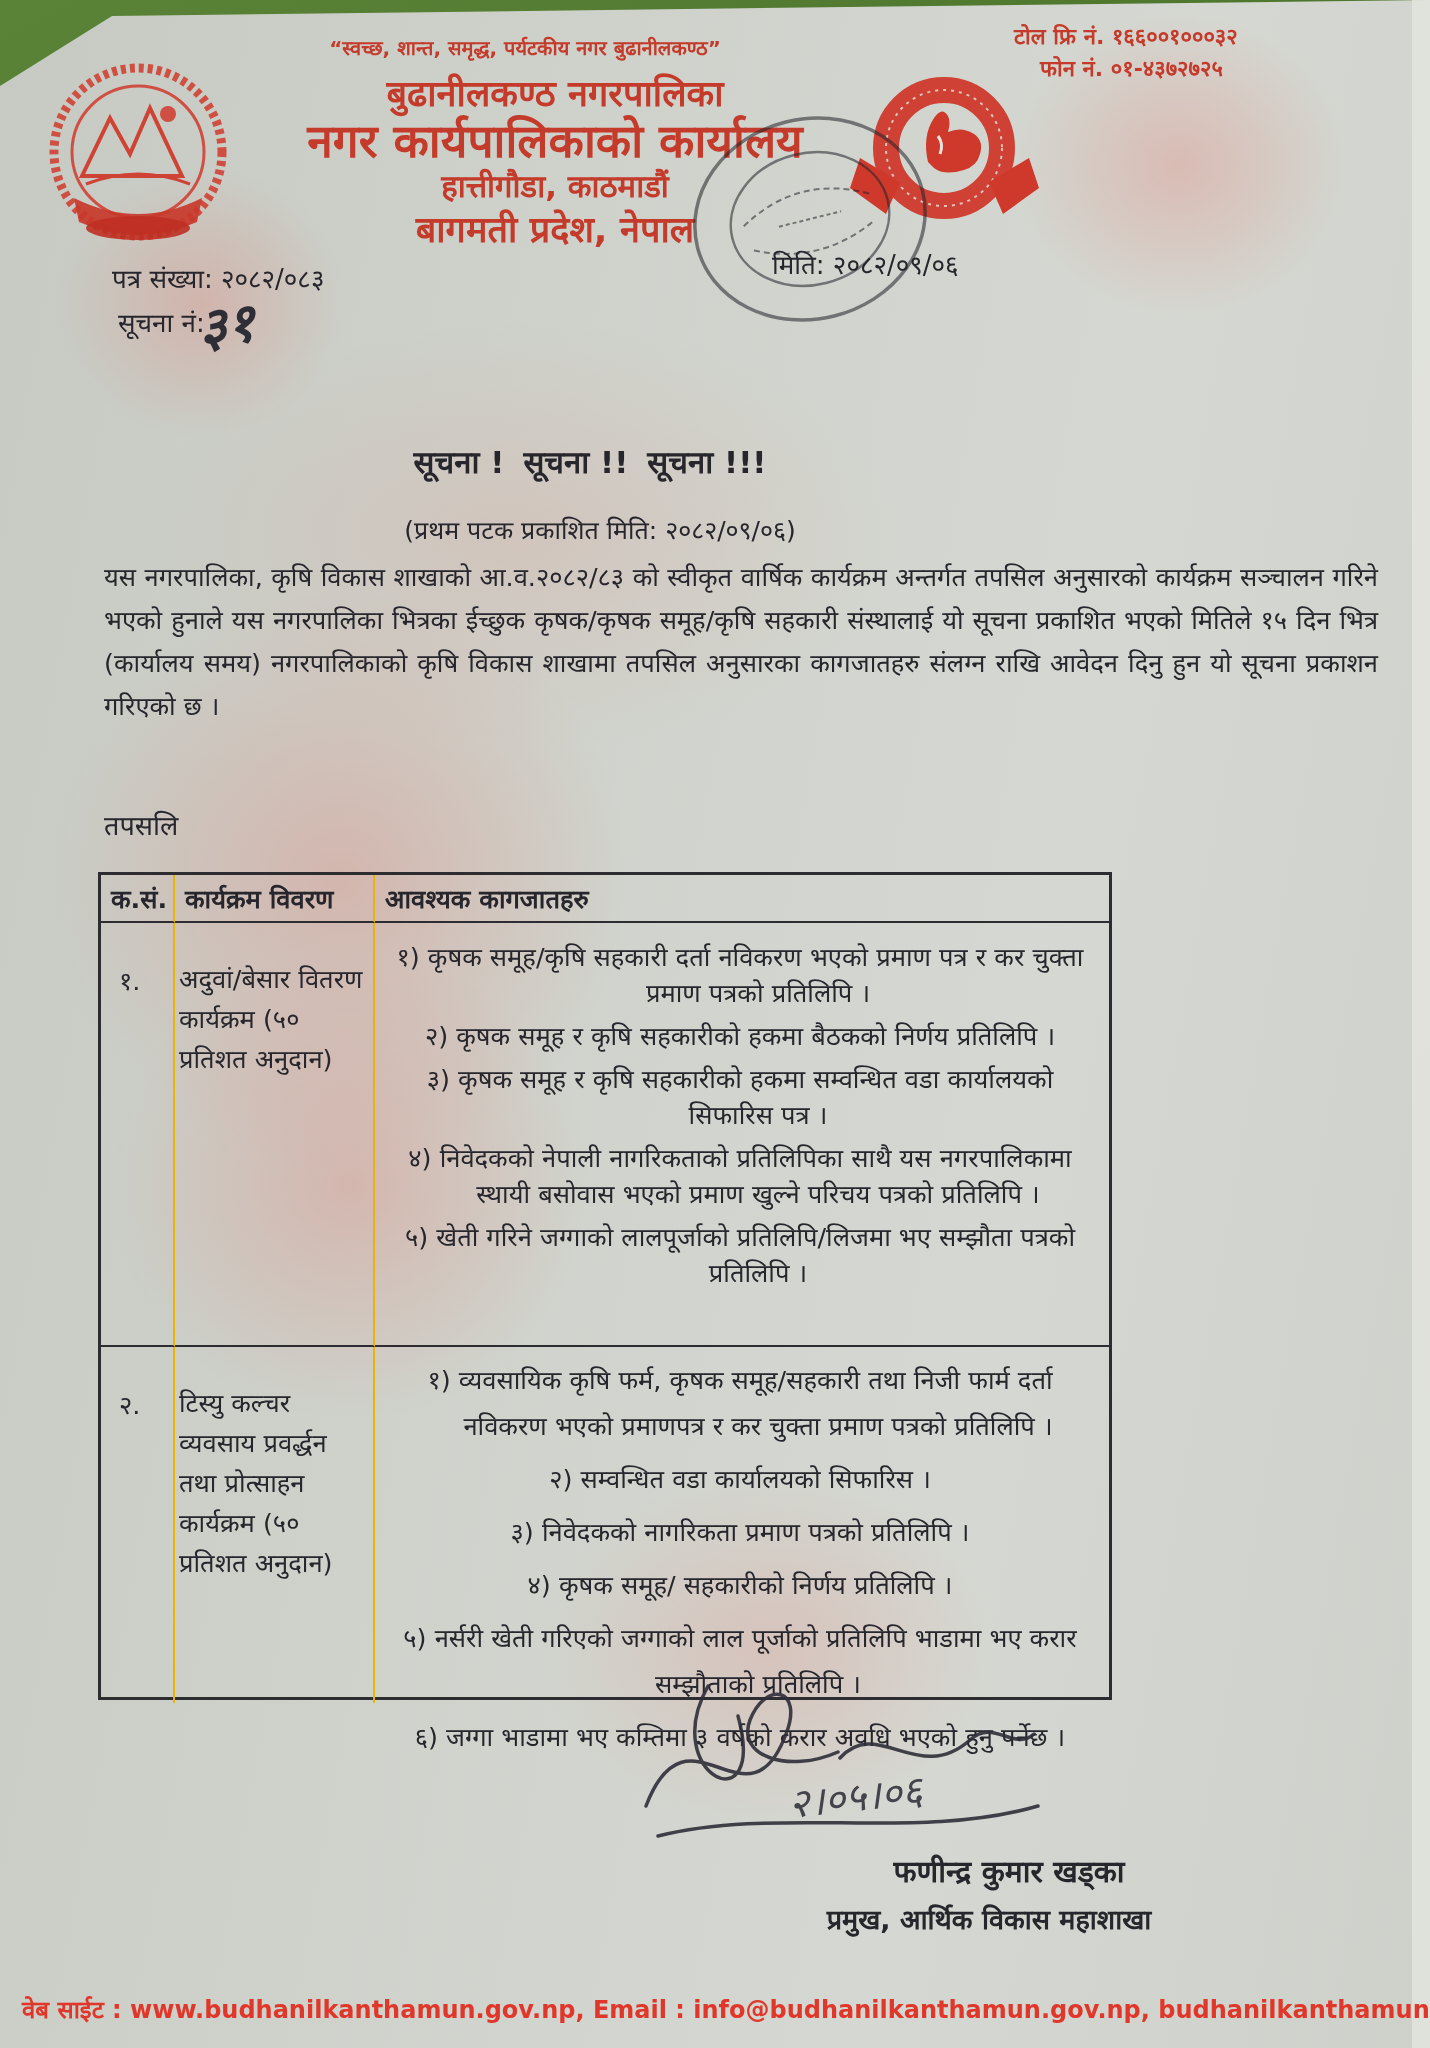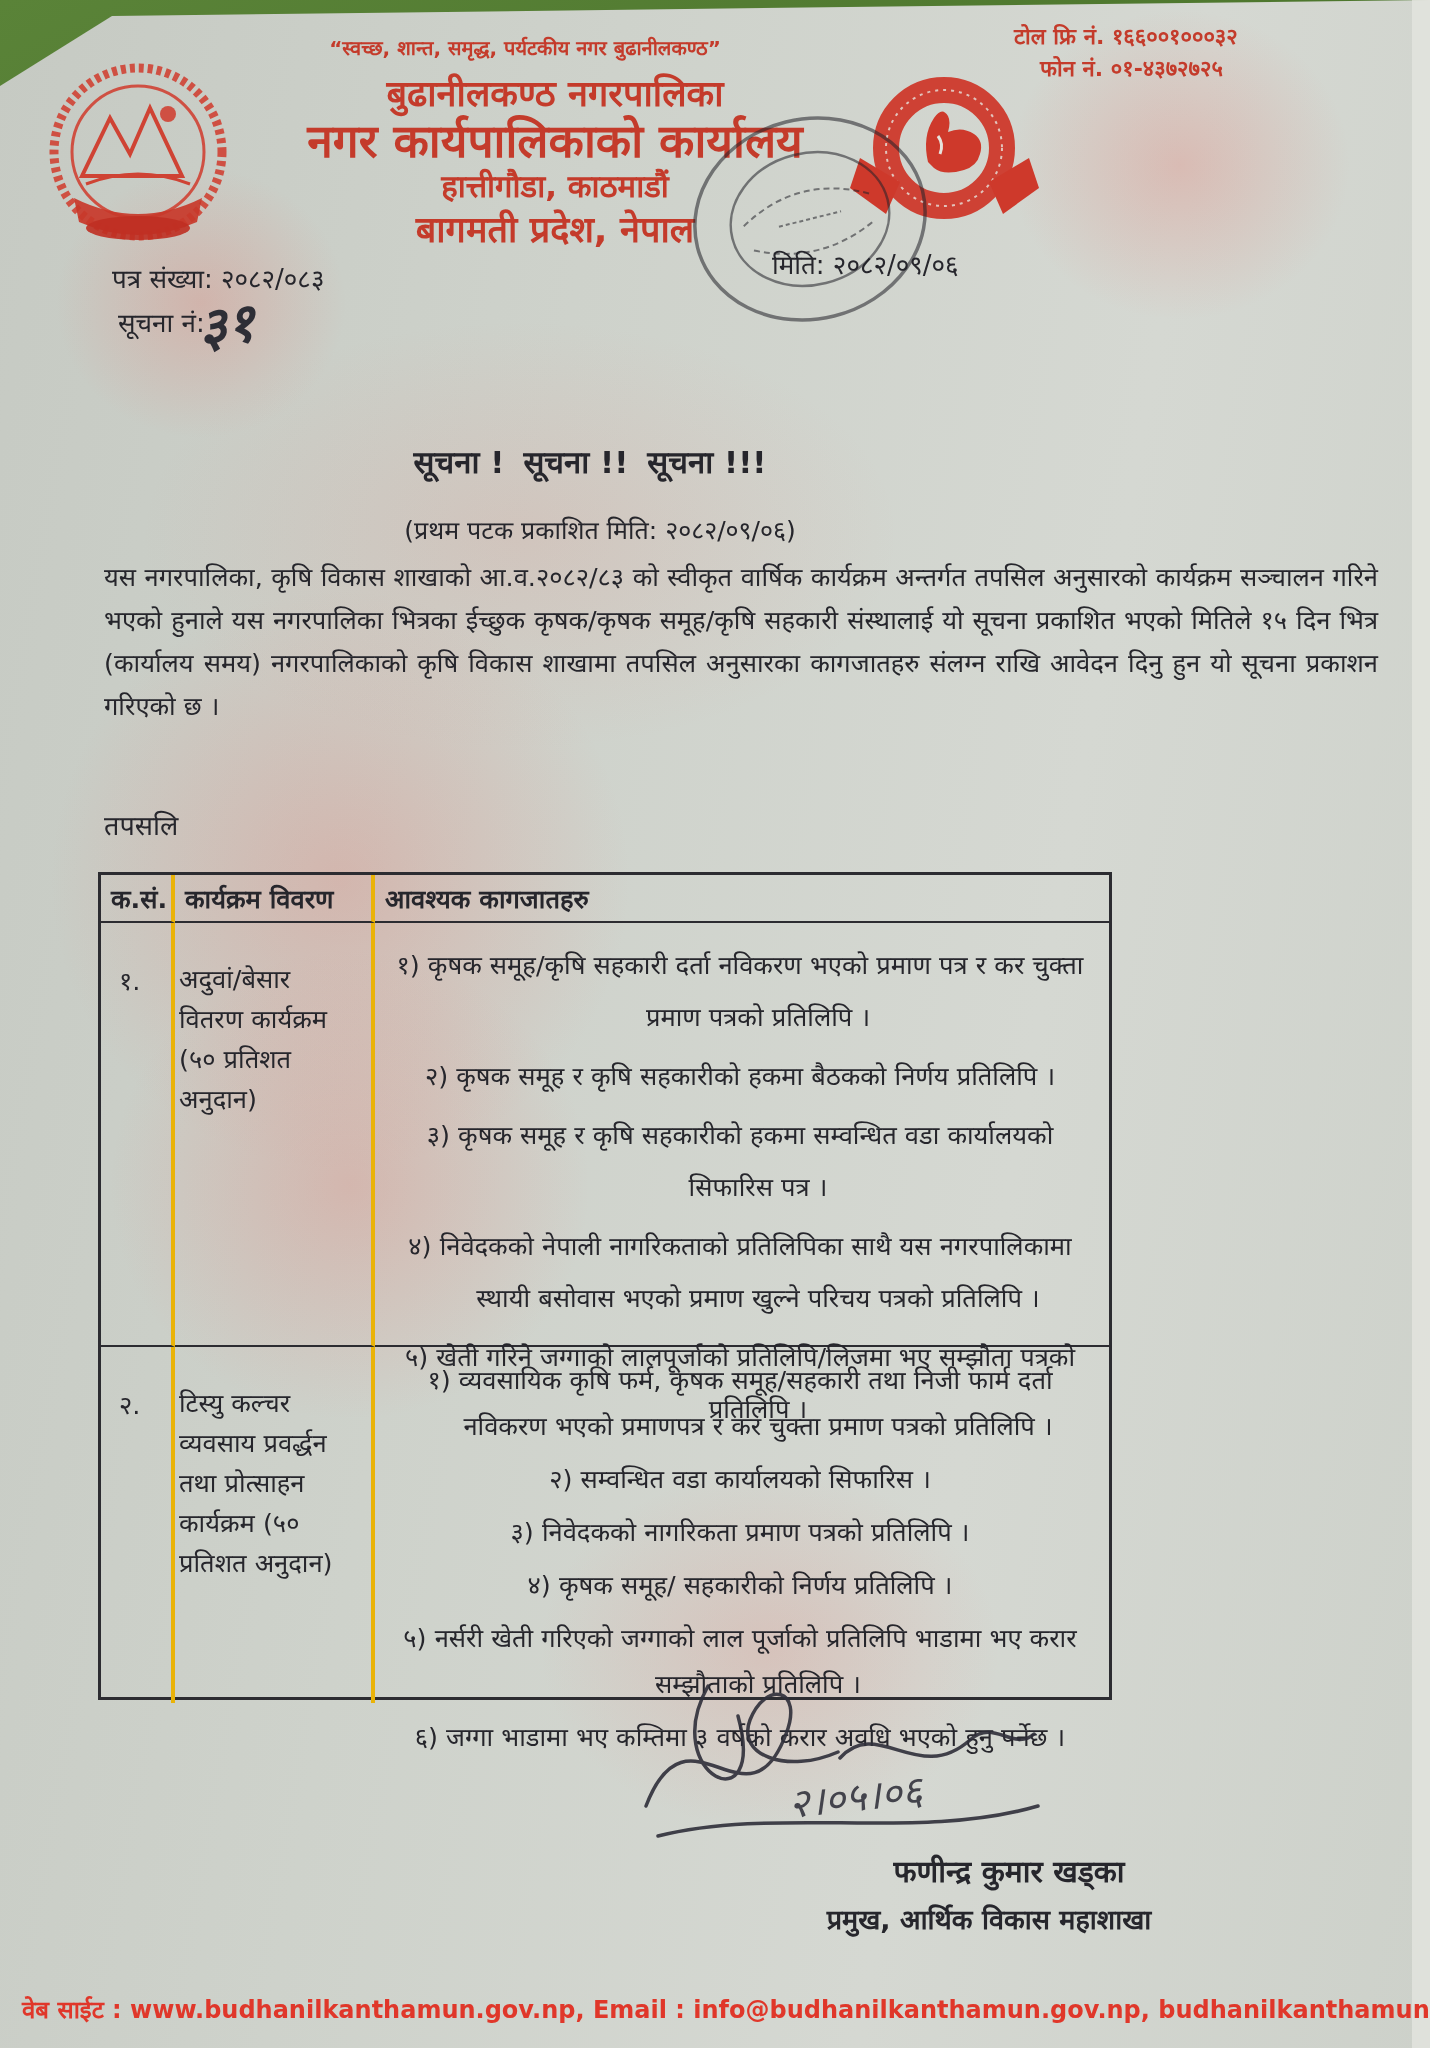--- a/index.html
+++ b/index.html
@@ -48,27 +48,27 @@
 
   .title { left: 200px; top: 440px; width: 780px; display: flex; justify-content: center; gap: 19px;
     font-size: 31px; font-weight: 700; }
   .published { left: 200px; top: 512px; width: 800px; text-align: center; font-size: 25px; }
   .bodytext { left: 104px; top: 556px; width: 1274px; font-size: 25.5px; line-height: 43px; text-align: justify; }
   .tapasil { left: 104px; top: 806px; font-size: 27px; }
 
   .table { left: 98px; top: 872px; width: 1014px; height: 828px; display: grid;
     grid-template-columns: 74px 200px 1fr; grid-template-rows: 48px 424px 356px;
     border: 3px solid #2c2c31; font-size: 25.5px; }
-  .cell { border-right: 4px solid #eab308; border-bottom: 2px solid #2c2c31; padding: 6px 10px; }
+  .cell { border-right: 2px solid #eab308; border-bottom: 2px solid #2c2c31; padding: 6px 10px; }
   .cell.lastcol { border-right: none; text-align: center; }
   .cell.lastrow { border-bottom: none; }
   .hcell { display: flex; align-items: center; font-weight: 600; }
   .sn-cell   { padding-top: 40px; padding-left: 18px; }
   .prog-cell { padding-top: 36px; padding-left: 4px; line-height: 40px; }
-  .docs-cell { padding: 16px 18px 0 14px; line-height: 52px; }
+  .docs-cell { padding: 16px 18px 0 14px; line-height: 36px; }
   .docs-cell.r2 { padding-top: 10px; line-height: 46px; }
   .doc { padding-left: 36px; text-indent: -36px; margin-bottom: 7px; }
 
   .scribble { left: 618px; top: 1656px; width: 430px; height: 215px; z-index: 3; }
   .handdate { left: 788px; top: 1768px; font-size: 40px; font-style: italic; transform: rotate(-6deg);
     color: #34343e; opacity: .9; z-index: 3; }
   .signame  { left: 806px; top: 1850px; width: 406px; text-align: center; font-size: 30px; font-weight: 700; }
   .sigtitle { left: 766px; top: 1900px; width: 446px; text-align: center; font-size: 27px; font-weight: 700; }
   .footer { left: 22px; top: 1992px; width: 1388px; text-align: center; font-size: 24px; font-weight: 700;
     color: #e0372a; white-space: nowrap; }

